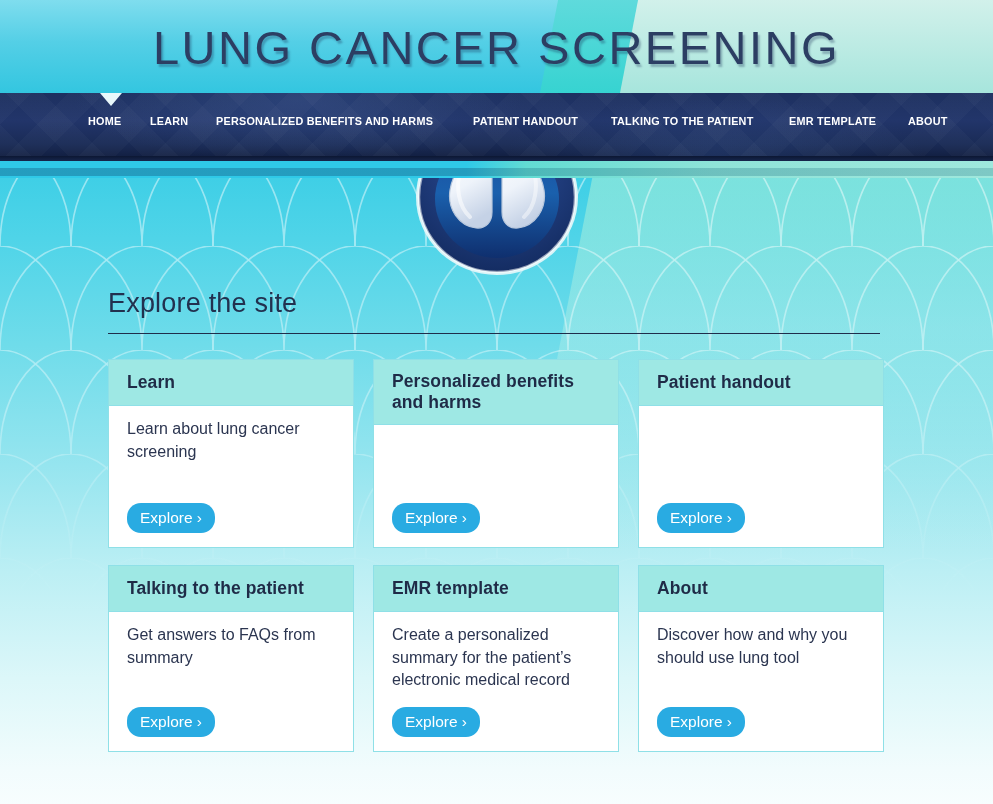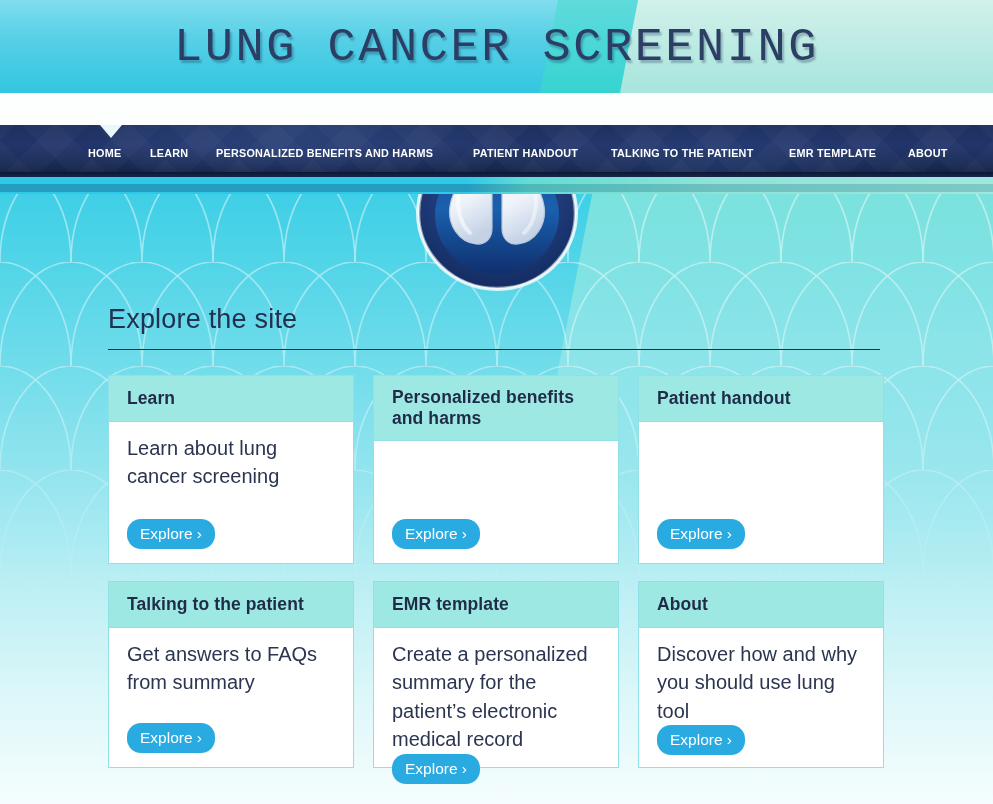--- a/index.html
+++ b/index.html
@@ -42,41 +42,40 @@
     width: 470px; height: 120px;
     background: linear-gradient(to bottom, #d6f2ec 0%, #9fe3da 100%);
     transform: skewX(-11deg);
     transform-origin: top left;
   }
   .banner-title {
     position: absolute;
     top: 50%; left: 0; width: 993px;
     transform: translateY(-50%);
     text-align: center;
-    font-family: Liberation Mono, monospace;
+    font-family: Liberation Sans, sans-serif;
     font-size: 47px;
     font-weight: 300;
     letter-spacing: 2.5px;
     color: #2c3e63;
     text-shadow: 2px 3px 2px rgba(20,40,80,0.30);
     white-space: nowrap;
     z-index: 5;
   }
 
   
   .navbar {
     position: relative;
     width: 993px;
-    height: 52px;
+    height: 68px;
     background:
       radial-gradient(ellipse 320px 90px at 30% 10%, rgba(60,90,150,0.40) 0%, rgba(60,90,150,0) 70%),
       radial-gradient(ellipse 300px 80px at 72% 90%, rgba(50,80,140,0.35) 0%, rgba(50,80,140,0) 70%),
       linear-gradient(to bottom, #1d3060 0%, #22356a 40%, #1a2b56 75%, #101c3c 100%);
     overflow: hidden;
-    margin-top: 32px;
   }
   .nav-diagonals {
     position: absolute; inset: 0;
     background-image:
       repeating-linear-gradient(45deg, rgba(255,255,255,0.022) 0 26px, rgba(255,255,255,0) 26px 52px),
       repeating-linear-gradient(-45deg, rgba(255,255,255,0.022) 0 26px, rgba(255,255,255,0) 26px 52px);
     pointer-events: none;
   }
   .nav-items {
     position: relative;
@@ -219,21 +218,21 @@
     line-height: 1.18;
     letter-spacing: 0.1px;
   }
   .card-body {
     flex: 1;
     padding: 12px 18px 14px 18px;
     display: flex;
     flex-direction: column;
   }
   .card-desc {
-    font-size: 20px;
+    font-size: 16px;
     color: #2b3550;
     line-height: 1.42;
   }
   .explore-btn {
     margin-top: auto;
     align-self: flex-start;
     background: #29ABE2;
     color: #ffffff;
     font-size: 15.5px;
     padding: 6px 13px 7px 13px;

